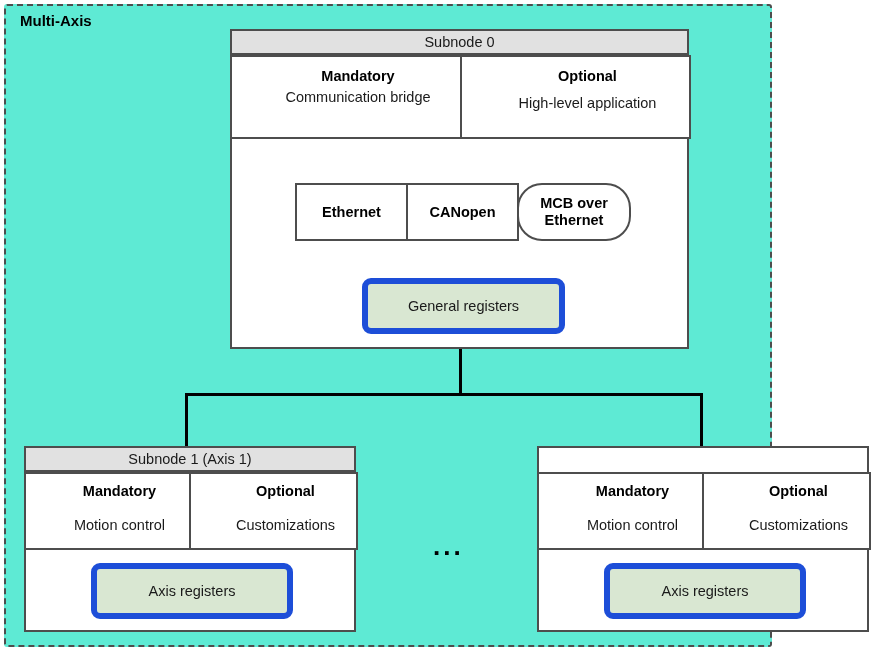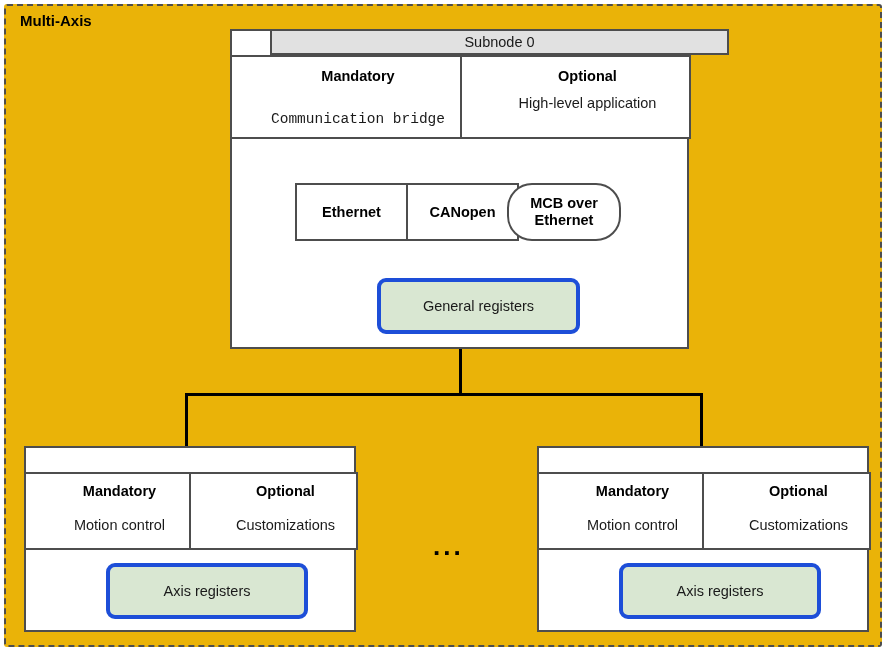--- a/index.html
+++ b/index.html
@@ -18,24 +18,24 @@
     height: 654px;
     background: #ffffff;
     overflow: hidden;
   }
 
   
   .outer-container {
     position: absolute;
     left: 4px;
     top: 4px;
-    width: 878px;
+    width: 768px;
     height: 643px;
     box-sizing: border-box;
-    background: #eab308;
+    background: #5eead4;
     border: 2px dashed #4d4d4d;
     border-radius: 3px;
   }
 
   .outer-title {
     position: absolute;
     left: 14px;
     top: 6px;
     font-size: 15px;
     font-weight: bold;
@@ -104,29 +104,28 @@
     font-weight: bold;
     color: #000000;
     line-height: 1.15;
   }
 
   
   .reg-box {
     position: absolute;
     box-sizing: border-box;
     background: #d9e7d2;
-    border: 4px solid #1d4ed8;
+    border: 6px solid #1d4ed8;
     border-radius: 9px;
     display: flex;
     align-items: center;
     justify-content: center;
     font-size: 14.5px;
     color: #1a1a1a;
     white-space: nowrap;
-    margin-left: 15px;
   }
 
   
   .conn {
     position: absolute;
     background: #000000;
   }
 
   
   .ellipsis {
@@ -150,44 +149,45 @@
     <div class="conn" style="left:453px; top:336px; width:3px; height:53px;"></div>
 
     <div class="conn" style="left:179px; top:387px; width:518px; height:3px;"></div>
 
     <div class="conn" style="left:179px; top:387px; width:3px; height:53px;"></div>
 
     <div class="conn" style="left:694px; top:387px; width:3px; height:53px;"></div>
 
     <div class="boxed" style="left:224px; top:23px; width:459px; height:320px;">
 
-      <div class="hdr-band" style="left:-2px; top:-2px; width:459px; height:26px;margin-left:40px;">Subnode 0</div>
+      <div class="hdr-band" style="left:-2px; top:-2px; width:459px; height:26px;">Subnode 0</div>
 
       <div class="cell" style="left:-2px; top:24px; width:232px; height:84px; padding-top:11px;">
         <span class="cell-title">Mandatory</span>
-        <span class="cell-sub" style="margin-top:27px;font-family:Liberation Mono, monospace;">Communication bridge</span>
+        <span class="cell-sub" style="margin-top:5px;">Communication bridge</span>
       </div>
 
       <div class="cell" style="left:228px; top:24px; width:231px; height:84px; padding-top:11px;">
         <span class="cell-title">Optional</span>
         <span class="cell-sub" style="margin-top:11px;">High-level application</span>
       </div>
 
 
       <div class="plain-cell" style="left:63px; top:152px; width:113px; height:58px;">Ethernet</div>
 
       <div class="plain-cell" style="left:174px; top:152px; width:113px; height:58px;">CANopen</div>
 
-      <div class="plain-cell" style="left:275px; top:152px; width:114px; height:58px; padding:0 6px;border-radius:25px;">MCB over Ethernet</div>
+      <div class="plain-cell" style="left:285px; top:152px; width:114px; height:58px; padding:0 6px;border-radius:25px;">MCB over Ethernet</div>
 
       <div class="reg-box" style="left:130px; top:247px; width:203px; height:56px;">General registers</div>
     </div>
 
     <div class="boxed" style="left:18px; top:440px; width:332px; height:184px;">
 
+      <div class="hdr-band" style="left:-2px; top:-2px; width:332px; height:26px;">Subnode 1 (Axis 1)</div>
 
       <div class="cell" style="left:-2px; top:24px; width:167px; height:78px; padding-top:9px;">
         <span class="cell-title">Mandatory</span>
         <span class="cell-sub" style="margin-top:18px;">Motion control</span>
       </div>
 
       <div class="cell" style="left:163px; top:24px; width:169px; height:78px; padding-top:9px;">
         <span class="cell-title">Optional</span>
         <span class="cell-sub" style="margin-top:18px;">Customizations</span>
       </div>

